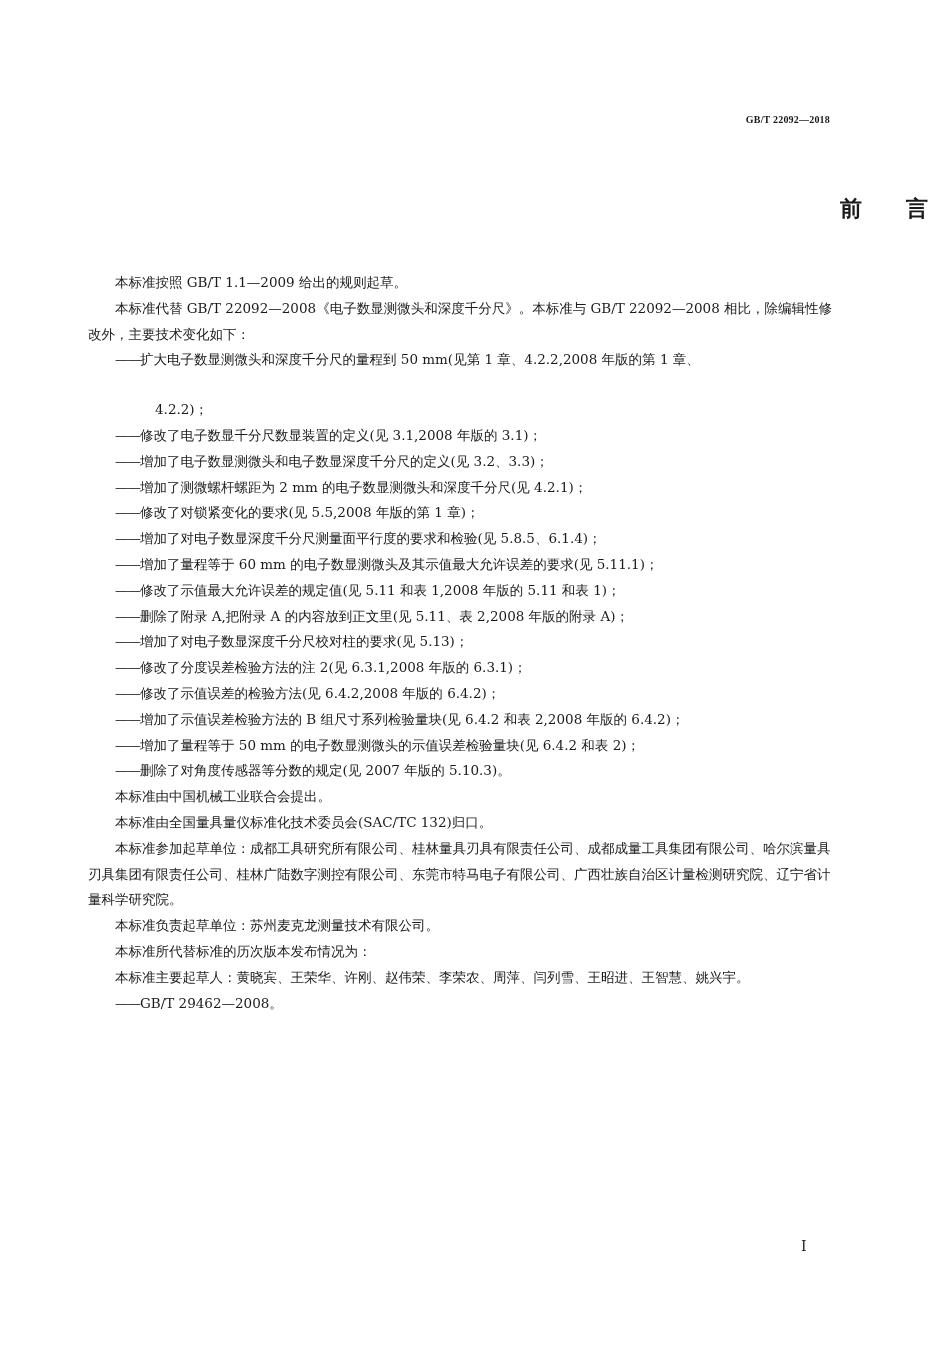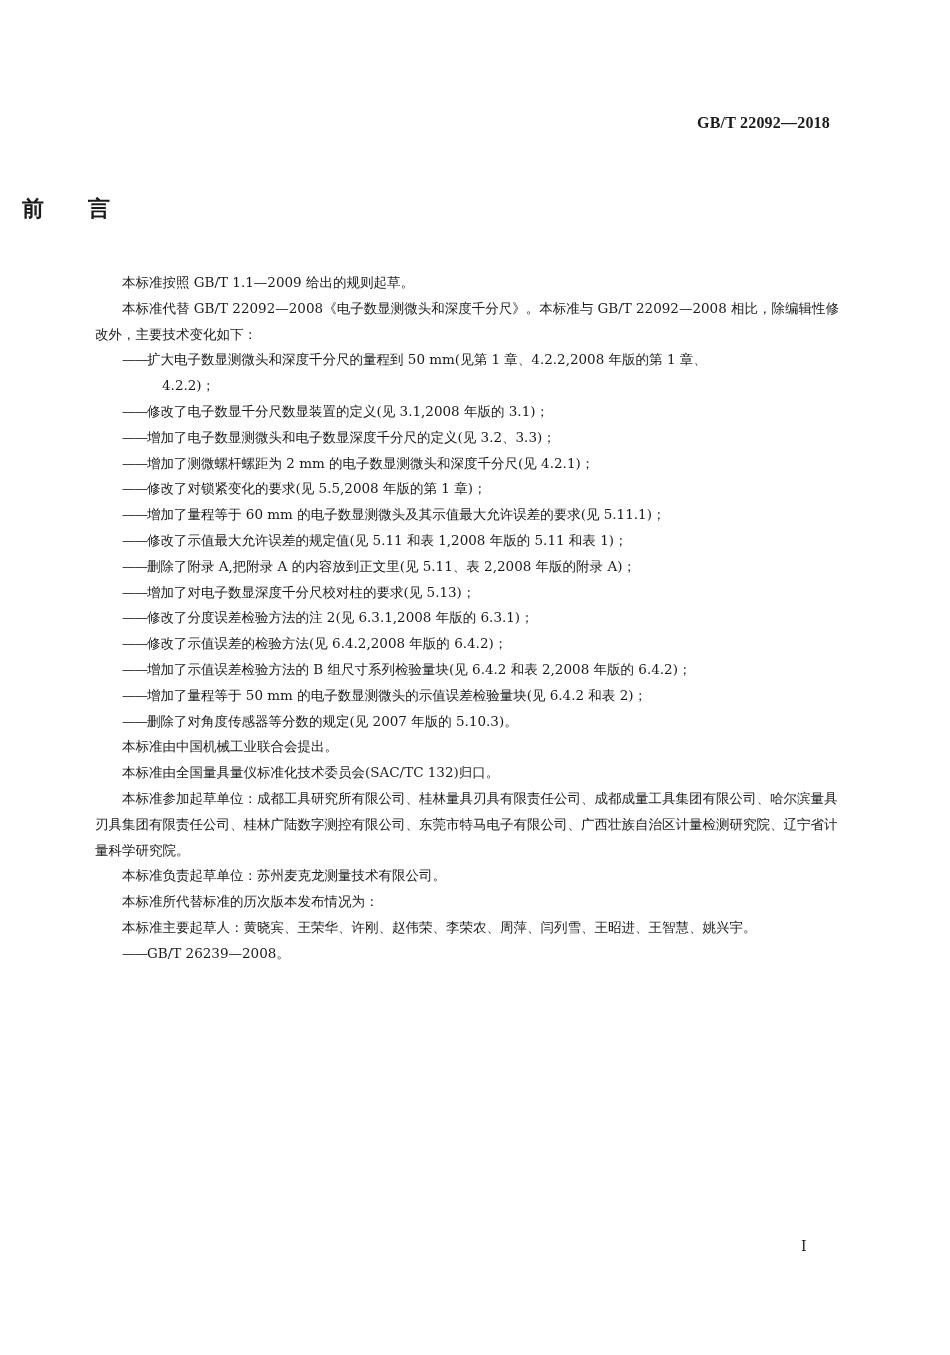--- a/index.html
+++ b/index.html
@@ -1,27 +1,27 @@
 <!DOCTYPE html>
 <html><head>
 <meta charset="utf-8">
 <style>
   html, body { margin: 0; padding: 0; background: #ffffff; }
   body { width: 950px; height: 1355px; position: relative; overflow: hidden;
          font-family: "DejaVu Serif", "Liberation Serif", serif; color: #1a1a1a; }
-  .std-code { position: absolute; top: 114px; right: 120px; font-size: 16px; font-weight: bold;
+  .std-code { position: absolute; top: 114px; right: 120px; font-size: 10px; font-weight: bold;
               font-family: "Liberation Serif", "DejaVu Serif", serif; letter-spacing: 0.2px; }
-  .title { position: absolute; top: 194px; left: 0; width: 950px; text-align: left;
+  .title { position: absolute; top: 194px; left: 0; width: 950px; text-align: right;
            font-size: 22px; font-weight: bold; font-family: "DejaVu Sans", sans-serif; }
   .title span { display: inline-block; margin: 0 22px; }
-  .body { position: absolute; top: 270px; left: 95px; width: 745px; font-size: 13.5px; line-height: 25.8px; }
+  .body { position: absolute; top: 270px; left: 88px; width: 745px; font-size: 13.5px; line-height: 25.8px; }
   .p { text-indent: 27px; margin: 0; white-space: normal; }
   .item { margin: 0 0 0 27px; padding-left: 0; }
   .item .dash { letter-spacing: -1px; }
-  .item .cont { padding-left: 40px; display: block; }
+  .item .cont { padding-left: 40px; display: block; margin-top: 24px; }
   .page-num { position: absolute; top: 1238px; left: 801px; font-size: 14px; }
 </style>
 </head>
 <body>
 
 <div class="std-code">GB/T 22092—2018</div>
 
 <div class="title">
   <span>前</span><span>言</span>
 </div>
@@ -29,33 +29,34 @@
 <div class="body">
   <p class="p">本标准按照 GB/T 1.1—2009 给出的规则起草。</p>
   <p class="p">本标准代替 GB/T 22092—2008《电子数显测微头和深度千分尺》。本标准与 GB/T 22092—2008 相比，除编辑性修改外，主要技术变化如下：</p>
 
   <div>
     <div class="item"><span class="dash">——</span><span>扩大电子数显测微头和深度千分尺的量程到 50 mm(见第 1 章、4.2.2,2008 年版的第 1 章、</span><span class="cont">4.2.2)；</span></div>
     <div class="item"><span class="dash">——</span><span>修改了电子数显千分尺数显装置的定义(见 3.1,2008 年版的 3.1)；</span></div>
     <div class="item"><span class="dash">——</span><span>增加了电子数显测微头和电子数显深度千分尺的定义(见 3.2、3.3)；</span></div>
     <div class="item"><span class="dash">——</span><span>增加了测微螺杆螺距为 2 mm 的电子数显测微头和深度千分尺(见 4.2.1)；</span></div>
     <div class="item"><span class="dash">——</span><span>修改了对锁紧变化的要求(见 5.5,2008 年版的第 1 章)；</span></div>
+    <div class="item"><span class="dash">——</span><span>增加了对电子数显深度千分尺测量面平行度的要求和检验(见 5.8.5、6.1.4)；</span></div>
     <div class="item"><span class="dash">——</span><span>增加了量程等于 60 mm 的电子数显测微头及其示值最大允许误差的要求(见 5.11.1)；</span></div>
     <div class="item"><span class="dash">——</span><span>修改了示值最大允许误差的规定值(见 5.11 和表 1,2008 年版的 5.11 和表 1)；</span></div>
     <div class="item"><span class="dash">——</span><span>删除了附录 A,把附录 A 的内容放到正文里(见 5.11、表 2,2008 年版的附录 A)；</span></div>
     <div class="item"><span class="dash">——</span><span>增加了对电子数显深度千分尺校对柱的要求(见 5.13)；</span></div>
     <div class="item"><span class="dash">——</span><span>修改了分度误差检验方法的注 2(见 6.3.1,2008 年版的 6.3.1)；</span></div>
     <div class="item"><span class="dash">——</span><span>修改了示值误差的检验方法(见 6.4.2,2008 年版的 6.4.2)；</span></div>
     <div class="item"><span class="dash">——</span><span>增加了示值误差检验方法的 B 组尺寸系列检验量块(见 6.4.2 和表 2,2008 年版的 6.4.2)；</span></div>
     <div class="item"><span class="dash">——</span><span>增加了量程等于 50 mm 的电子数显测微头的示值误差检验量块(见 6.4.2 和表 2)；</span></div>
     <div class="item"><span class="dash">——</span><span>删除了对角度传感器等分数的规定(见 2007 年版的 5.10.3)。</span></div>
   </div>
 
   <p class="p">本标准由中国机械工业联合会提出。</p>
   <p class="p">本标准由全国量具量仪标准化技术委员会(SAC/TC 132)归口。</p>
   <p class="p">本标准参加起草单位：成都工具研究所有限公司、桂林量具刃具有限责任公司、成都成量工具集团有限公司、哈尔滨量具刃具集团有限责任公司、桂林广陆数字测控有限公司、东莞市特马电子有限公司、广西壮族自治区计量检测研究院、辽宁省计量科学研究院。</p>
   <p class="p">本标准负责起草单位：苏州麦克龙测量技术有限公司。</p>
   <p class="p">本标准所代替标准的历次版本发布情况为：</p>
   <p class="p">本标准主要起草人：黄晓宾、王荣华、许刚、赵伟荣、李荣农、周萍、闫列雪、王昭进、王智慧、姚兴宇。</p>
-  <div class="item"><span class="dash">——</span><span>GB/T 26239—2008。</span></div>
+  <div class="item"><span class="dash">——</span><span>GB/T 29462—2008。</span></div>
 </div>
 
 <div class="page-num">I</div>
 
 </body></html>

